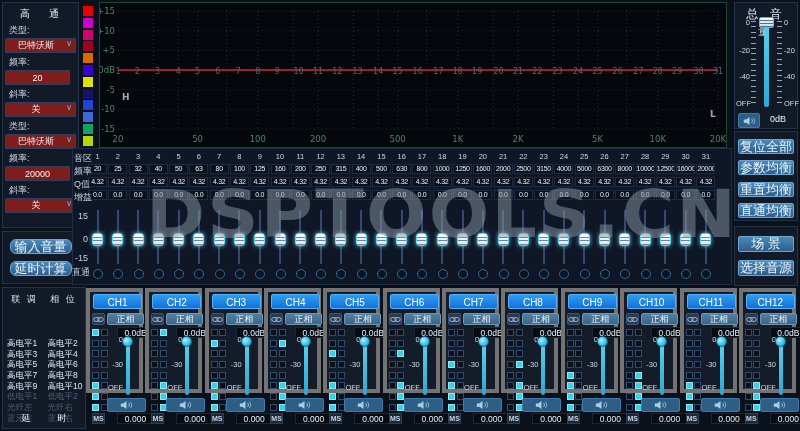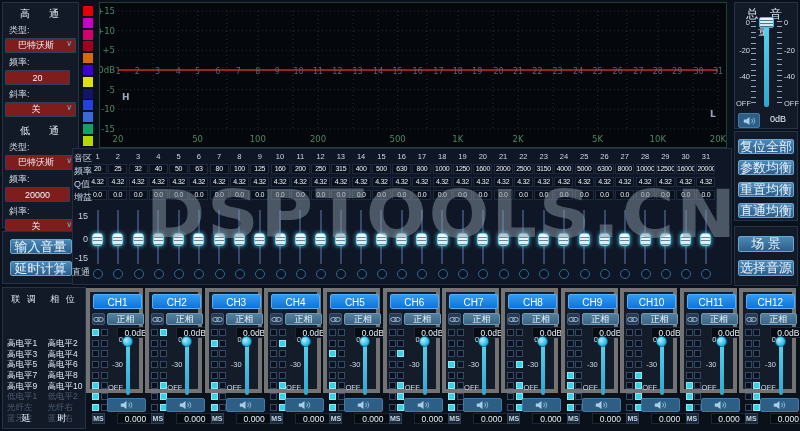--- a/index.html
+++ b/index.html
@@ -14,21 +14,21 @@
   .dd,.inp{height:15px;margin:1px 2px 3px;background:#7f1d1d;border:1px solid #2c415e;border-radius:1px;
            display:flex;align-items:flex-start;box-sizing:border-box;color:#f0f6fc;}
   .dd .val{flex:1;text-align:center;}
   .dd .chev{color:#6fb0d8;font-size:8px;padding-right:3px;}
   input.inp{width:65px;text-align:center;font-size:9px;padding:0;font-family:inherit;outline:none;}
 
   
   .io-panel{left:2px;top:231px;width:77px;height:53px;display:flex;flex-direction:column;align-items:center;justify-content:space-evenly;}
   .btn{background:linear-gradient(#4b89b8,#2d5e8c);border:1px solid #6aa6d2;border-radius:2px;
        color:#eaf5fd;font-size:13px;text-align:center;line-height:13px;height:15px;box-sizing:border-box;cursor:pointer;}
-  .io-panel .btn{width:62px;}
+  .io-panel .btn{width:62px;border-radius:6px;}
 
   
   .names-panel{left:2px;top:287px;width:84px;height:142px;}
   .np-title{text-align:center;letter-spacing:3px;padding-top:4px;font-size:10px;color:#eaf1f8;}
   .np-heads{display:flex;justify-content:space-around;padding:5px 2px 0;letter-spacing:2px;color:#dce6f0;}
   .name-rows{position:absolute;left:0;top:50px;width:100%;}
   .name-row{display:flex;height:10.7px;line-height:10.7px;font-size:8.5px;white-space:nowrap;}
   .name-row span{overflow:hidden;}
   .name-row span:first-child{width:39px;margin-left:4px;}
   .name-row span:last-child{width:38px;margin-left:2px;}
@@ -124,21 +124,20 @@
       <span class="val">巴特沃斯</span>
       <span class="chev">∨</span>
     </div>
     <div class="flabel">频率:</div>
     <input class="inp" value="20" style="">
     <div class="flabel">斜率:</div>
     <div class="dd">
       <span class="val">关</span>
       <span class="chev">∨</span>
     </div>
-    <div class="sec-title">低 通</div>
     <div class="flabel">类型:</div>
     <div class="dd">
       <span class="val">巴特沃斯</span>
       <span class="chev">∨</span>
     </div>
     <div class="flabel">频率:</div>
     <input class="inp" value="20000" style="">
     <div class="flabel">斜率:</div>
     <div class="dd">
       <span class="val">关</span>

